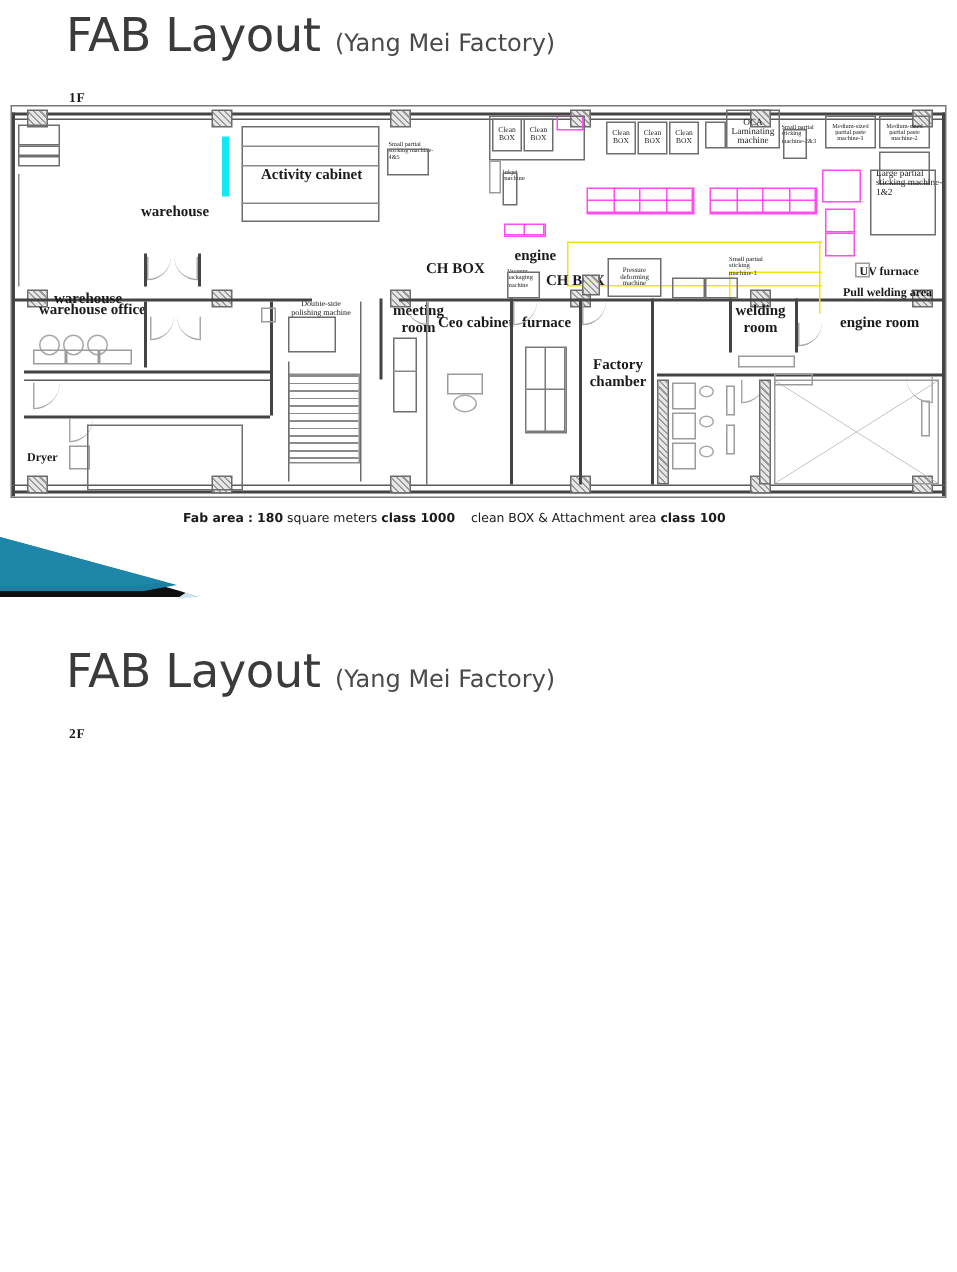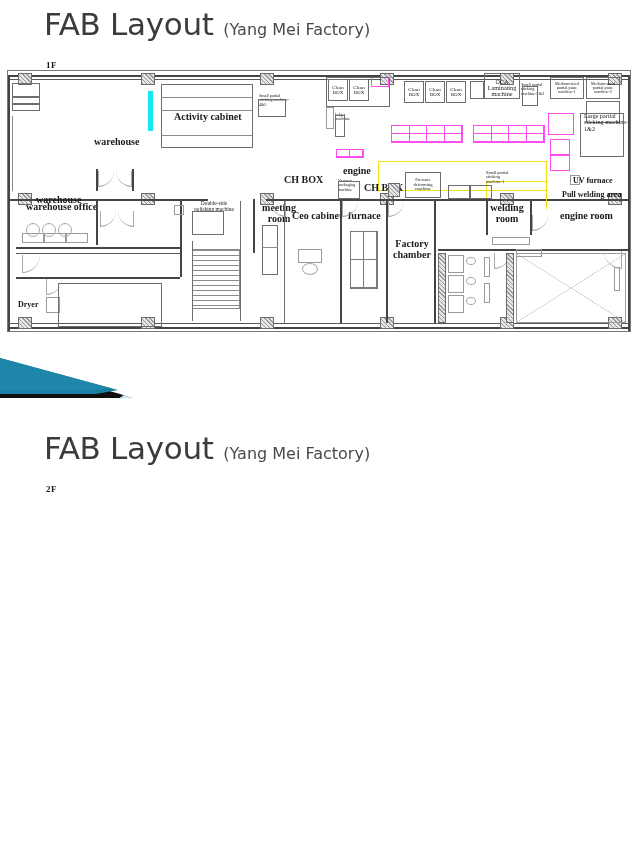--- a/index.html
+++ b/index.html
@@ -489,20 +489,29 @@
 
       <div class="xbox" style="left:508px;top:182px;width:110px;height:70px;"></div>
       <div class="rm light" style="left:508px;top:178px;width:26px;height:8px;"></div>
       <div class="rm light" style="left:606px;top:196px;width:6px;height:24px;"></div>
       <div class="door" style="left:596px;top:180px;width:18px;height:18px;transform:scaleX(-1);"></div>
 
     </div>
   </div>
 
   <div class="caption" id="cap-1f">
+    <div>
+      <b>Fab area :</b>
+      <b>180</b>
+      <span>square meters</span>
+      <b>class 1000</b>
+      &nbsp;&nbsp;
+      <span>clean BOX &amp; Attachment  area</span>
+      <b>class 100</b>
+    </div>
   </div>
 
   <svg class="swoosh" id="swoosh-1f" viewBox="0 0 132 44" preserveAspectRatio="none">
     <polygon points="0,2 120,36 132,40 0,40" fill="#0f0f0f"></polygon>
     <polygon points="0,0 118,32 96,36 0,36" fill="#1a7fa0"></polygon>
     <polygon points="0,0 110,30 88,33 0,33" fill="#1e86a8"></polygon>
     <polygon points="124,37 132,40 118,41" fill="#cfe6ee"></polygon>
   </svg>
 </div>
 

